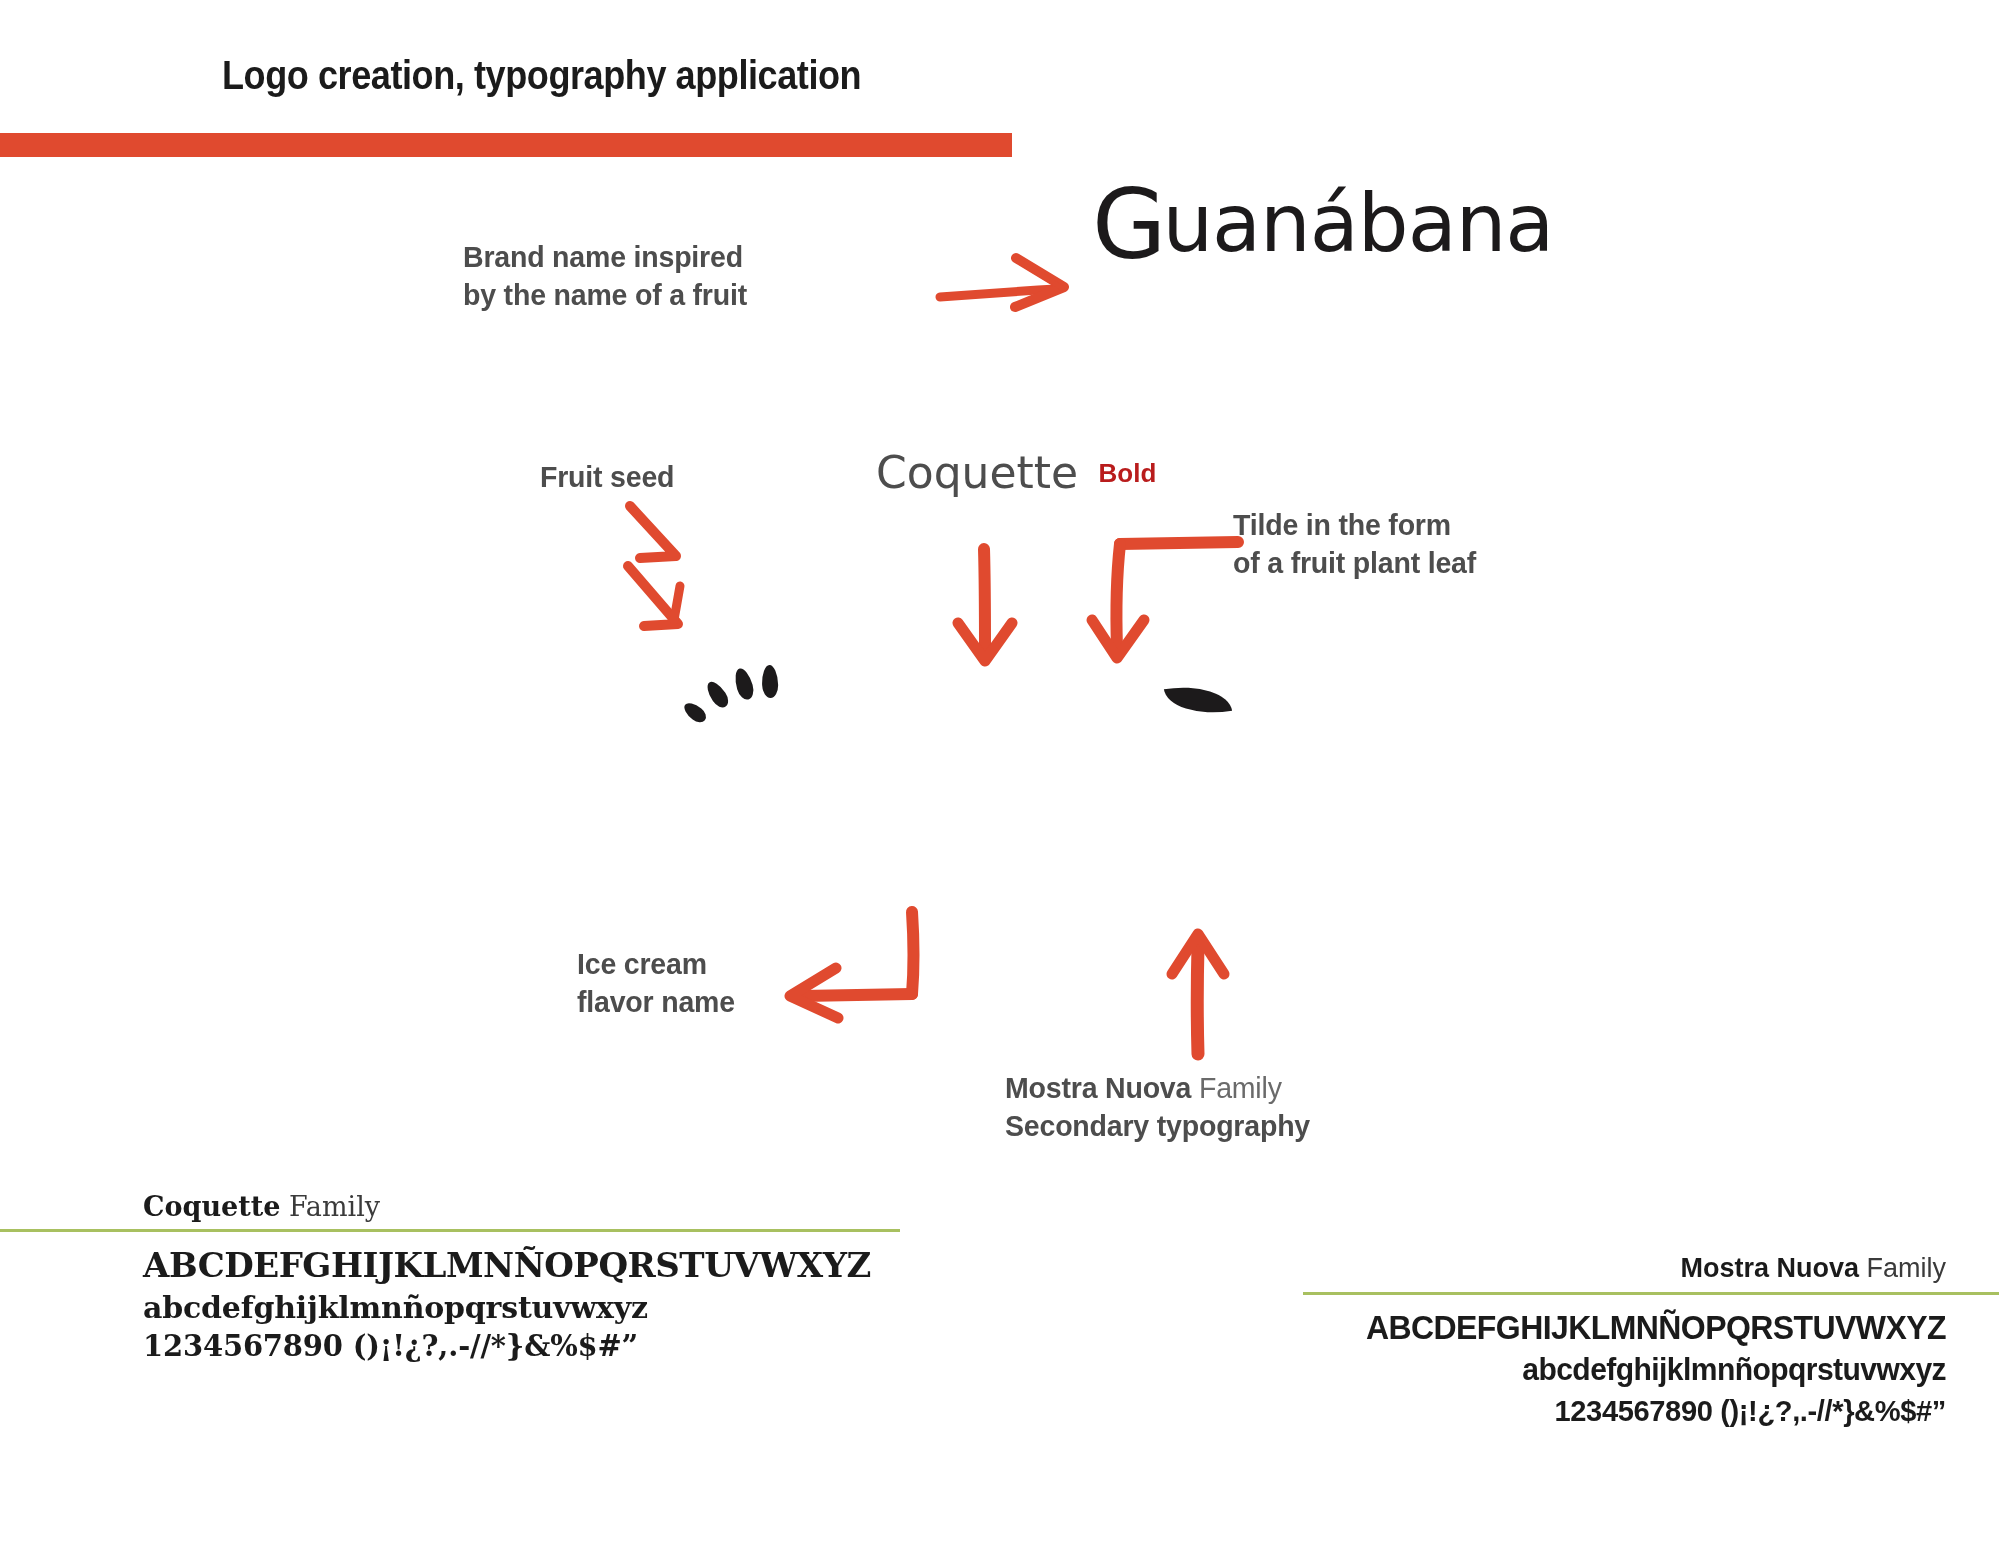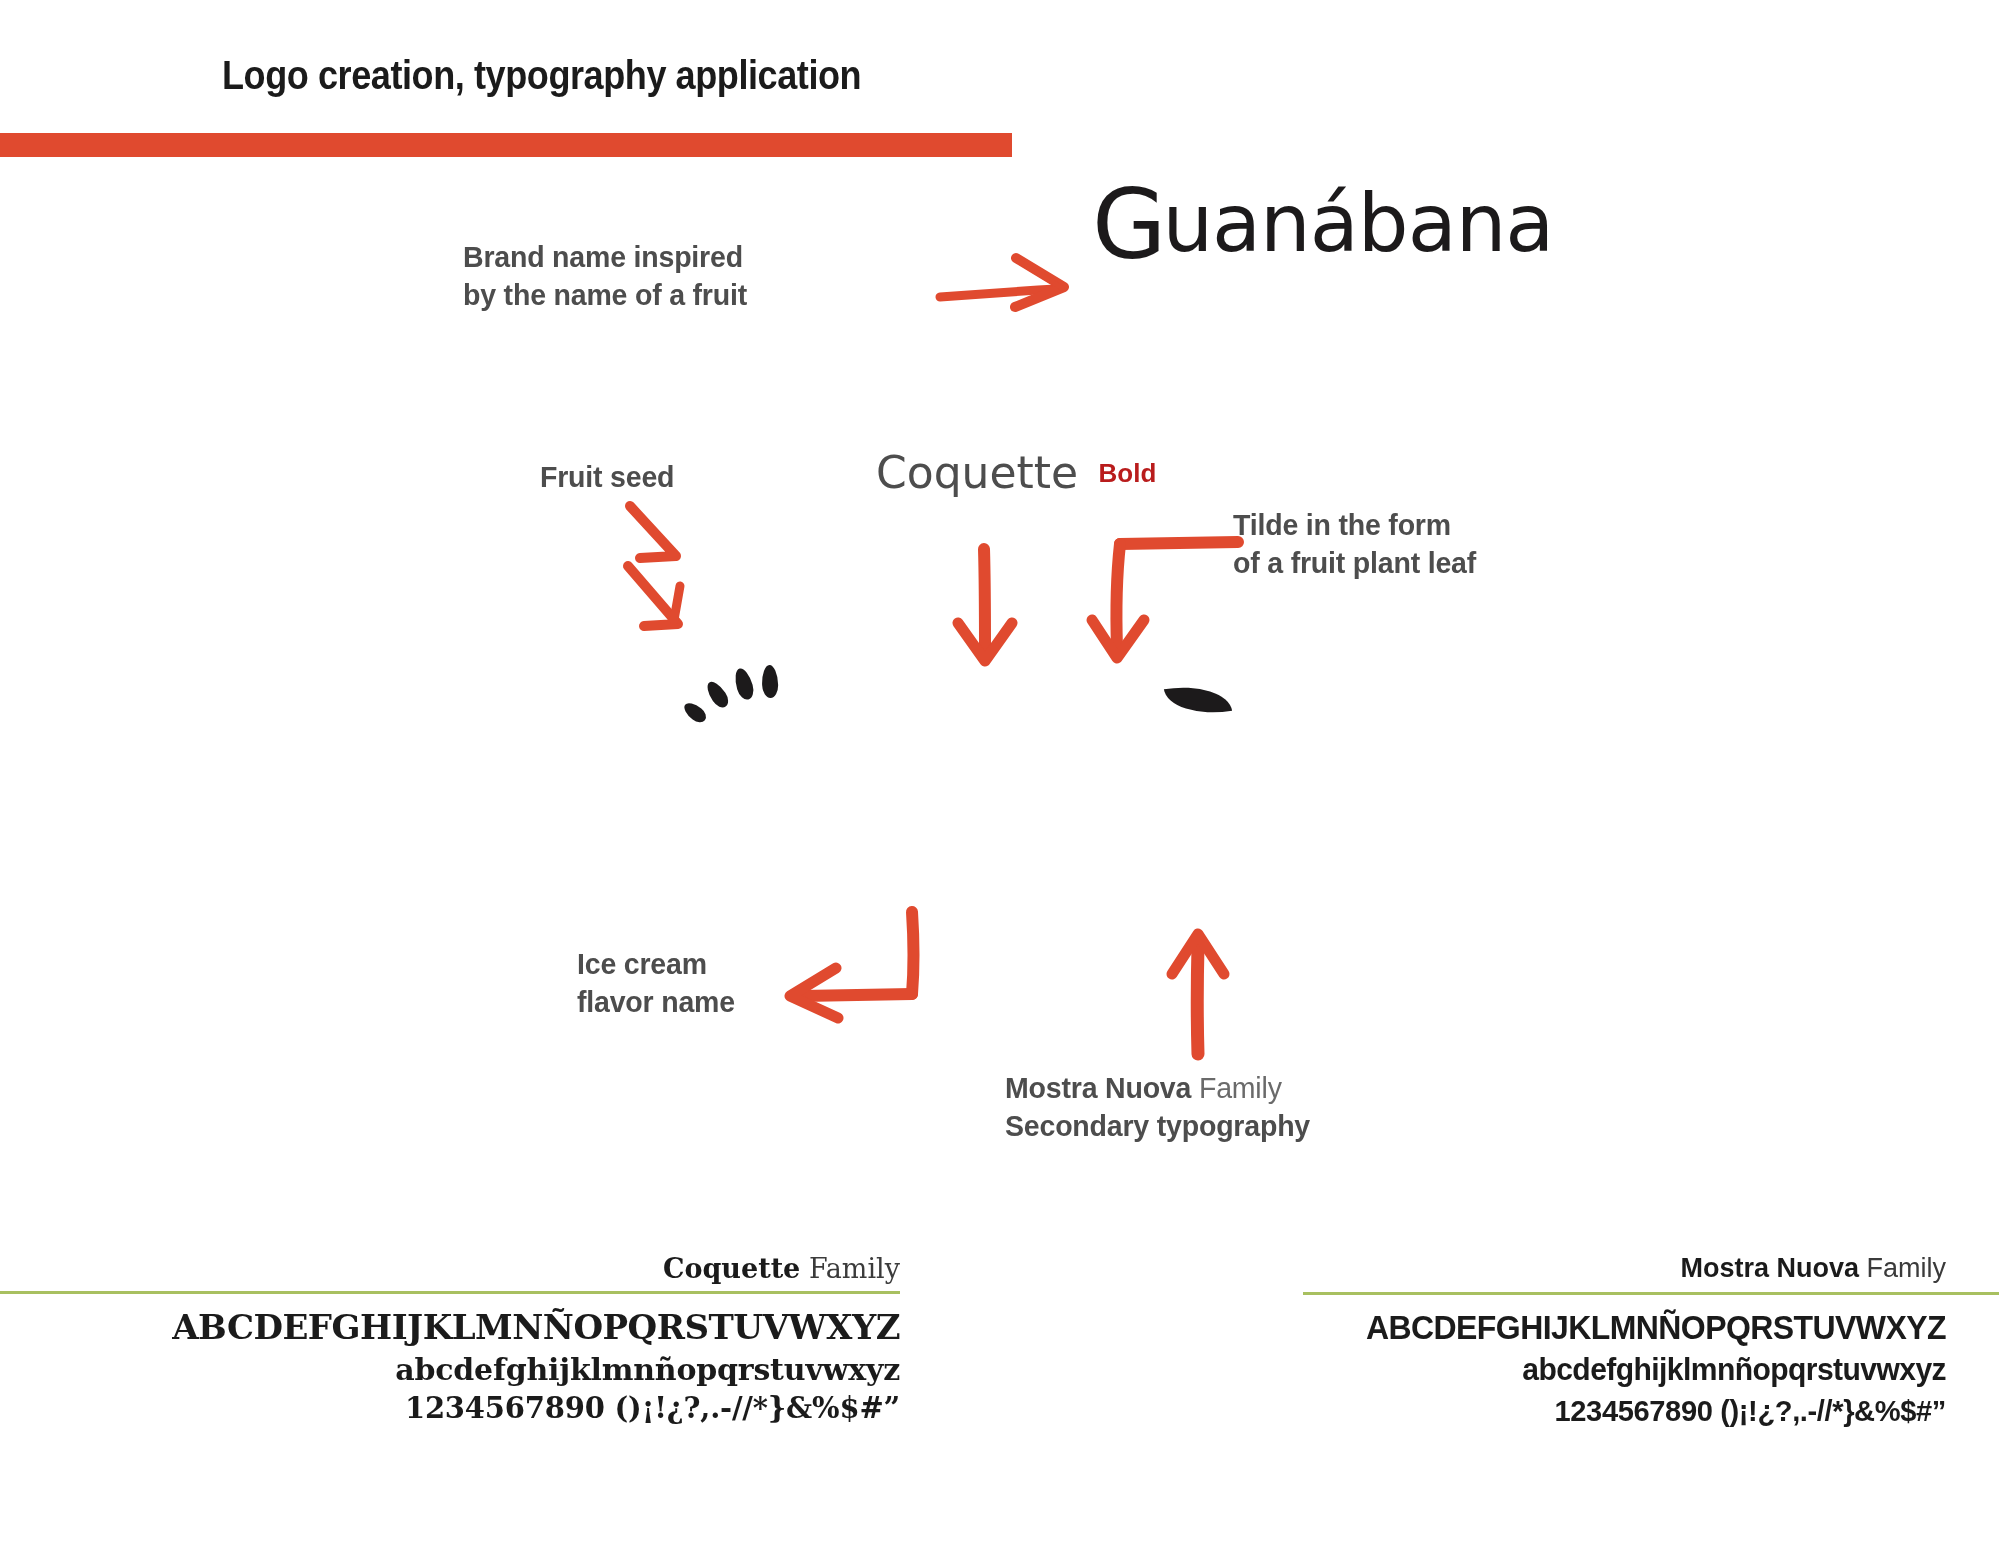--- a/index.html
+++ b/index.html
@@ -116,21 +116,21 @@
     font-size:27px;color:#1b1b1b;white-space:nowrap;
   }
   .spec-head .fam-bold{font-weight:bold;}
   .spec-head .fam-light{font-weight:normal;color:#3b3b3b;}
   .spec-rule{height:3px;background:#a8c060;}
   .spec-line{
     color:#1b1b1b;white-space:nowrap;font-weight:bold;
   }
 
   
-  #spec-coquette{left:0px;top:1253px;width:900px;text-align:right;}
+  #spec-coquette{left:0px;top:1191px;width:900px;}
   #spec-coquette .spec-head{
     font-family:"DejaVu Serif", serif;
     margin-left:143px;letter-spacing:0px;font-size:27px;
   }
   #spec-coquette .spec-rule{margin-top:7px;width:900px;}
   #spec-coquette .lines{margin-left:143px;margin-top:12px;
     font-family:"DejaVu Serif", serif;}
   #spec-coquette .l1{font-size:34px;letter-spacing:-0.5px;line-height:1.28;}
   #spec-coquette .l2{font-size:30px;letter-spacing:-0.2px;line-height:1.32;}
   #spec-coquette .l3{font-size:29px;letter-spacing:-0.2px;line-height:1.32;}

